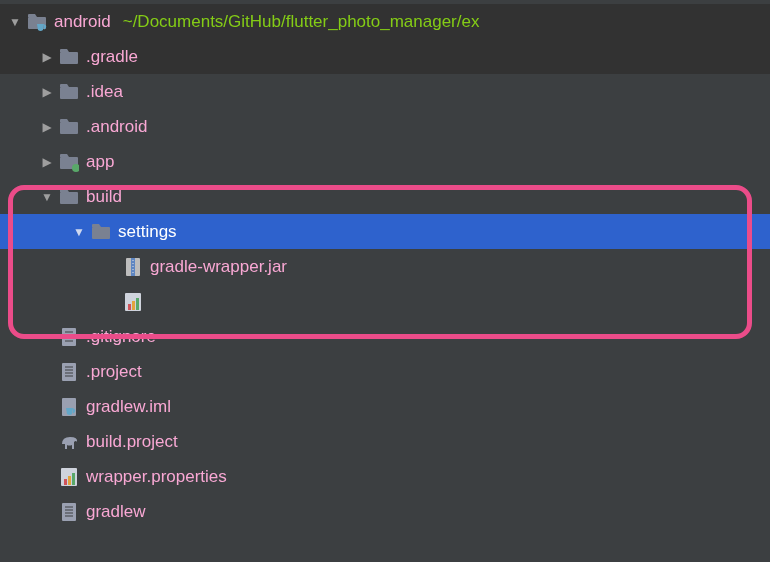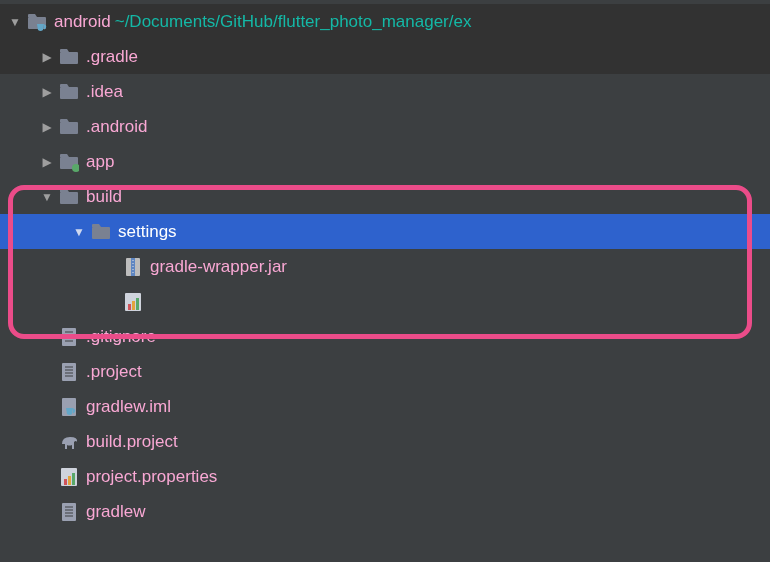--- a/index.html
+++ b/index.html
@@ -36,21 +36,21 @@
     .icon {
       width: 22px;
       height: 22px;
       margin-right: 6px;
       flex-shrink: 0;
       display: flex;
       align-items: center;
       justify-content: center;
     }
     .label { color: #f9a8d4; }
-    .path { color: #14b8a6; margin-left: 4px; }
+    .path { color: #84cc16; margin-left: 12px; }
     .highlight-box {
       position: absolute;
       left: 8px;
       top: 185px;
       width: 744px;
       height: 154px;
       border: 5px solid #eb4c89;
       border-radius: 16px;
       pointer-events: none;
       z-index: 10;
@@ -264,21 +264,21 @@
     <span class="label">build.project</span>
   </div>
 
   <div class="row">
     <span class="indent" style="width:58px"></span>
     <span class="icon">
         <svg width="20" height="20" viewBox="0 0 20 20">
           <use href="#ico-props"></use>
         </svg>
       </span>
-    <span class="label">project.properties</span>
+    <span class="label">wrapper.properties</span>
   </div>
 
   <div class="row">
     <span class="indent" style="width:58px"></span>
     <span class="icon">
         <svg width="20" height="20" viewBox="0 0 20 20">
           <use href="#ico-file"></use>
         </svg>
       </span>
     <span class="label">gradlew</span>

